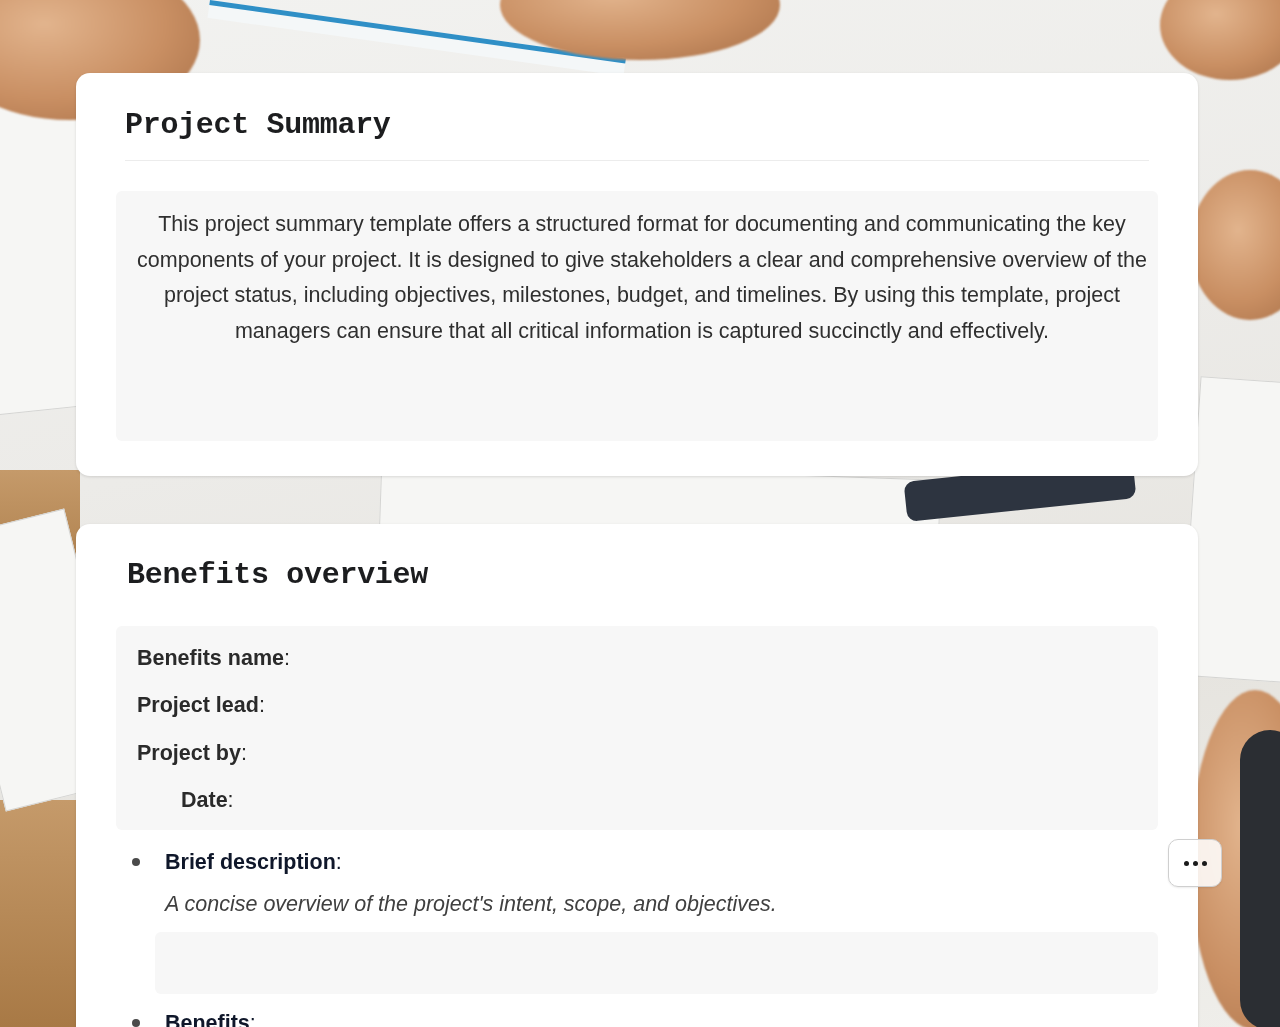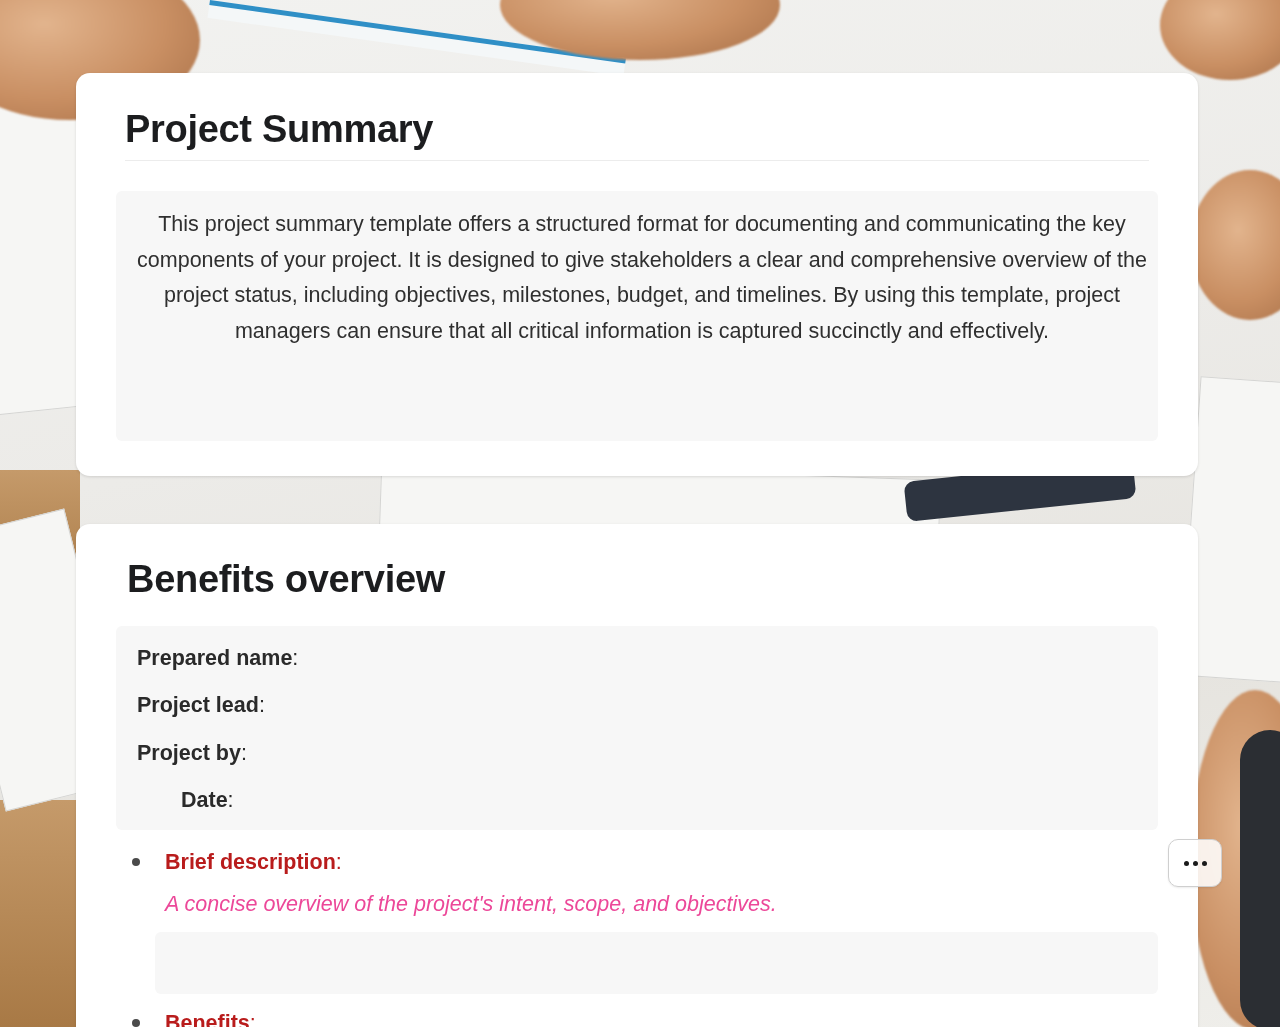--- a/index.html
+++ b/index.html
@@ -31,21 +31,21 @@
       position: absolute; left: 76px; width: 1122px;
       background: #ffffff; border-radius: 14px;
       box-shadow: 0 1px 3px rgba(0,0,0,0.12);
       z-index: 1;
     }
     .card-summary { top: 73px; height: 403px; }
     .card-overview { top: 524px; height: 560px; border-radius: 14px 14px 0 0; }
 
     .card-title {
       position: absolute; left: 49px;
-      font-size: 38px; font-weight: 700; color: #1c1d1f; letter-spacing: -0.3px;
+      font-size: 30px; font-weight: 700; color: #1c1d1f; letter-spacing: -0.3px; font-family: Liberation Mono, monospace;
     }
     .card-summary .card-title { top: 35px; }
     .card-overview .card-title { top: 34px; left: 51px; }
 
     .divider {
       position: absolute; left: 49px; top: 87px; width: 1024px; height: 1px;
       background: #ececec;
     }
 
     .panel {
@@ -75,26 +75,26 @@
     .field-row .lbl { font-weight: 700; }
     .field-row .colon { font-weight: 400; }
 
     .bullet-item { position: absolute; left: 51px; }
     .bullet-dot {
       position: absolute; left: 5px; width: 8px; height: 8px; border-radius: 50%;
       background: #4a4a4a;
     }
     .bullet-label {
       position: absolute; left: 38px; white-space: nowrap;
-      font-size: 21.5px; color: #b91c1c; line-height: 30px;
+      font-size: 21.5px; color: #0f172a; line-height: 30px;
     }
     .bullet-label .lbl { font-weight: 700; }
     .bullet-hint {
       position: absolute; left: 89px; top: 365px;
-      font-size: 21.5px; font-style: italic; color: #ec4899; line-height: 30px;
+      font-size: 21.5px; font-style: italic; color: #404040; line-height: 30px;
       white-space: nowrap;
     }
     .answer-box {
       position: absolute; left: 79px; top: 408px; width: 1003px; height: 62px;
       background: #f7f7f7; border-radius: 6px;
     }
 
     
     .more-button {
       position: absolute; left: 1168px; top: 839px; width: 54px; height: 48px;
@@ -136,21 +136,21 @@
       <span class="toggle-label">How to use the project summary template</span>
     </div>
   </div>
 </section>
 
 <section class="card card-overview">
   <h2 class="card-title">Benefits overview</h2>
 
   <div class="panel fields-panel">
     <div class="field-row" style="top:17px;">
-      <span class="lbl">Prepared name</span><span class="colon">:</span>
+      <span class="lbl">Benefits name</span><span class="colon">:</span>
       <span class="val"></span>
     </div>
     <div class="field-row" style="top:64px;">
       <span class="lbl">Project lead</span><span class="colon">:</span>
       <span class="val"></span>
     </div>
     <div class="field-row" style="top:112px;">
       <span class="lbl">Project by</span><span class="colon">:</span>
       <span class="val"></span>
     </div>

